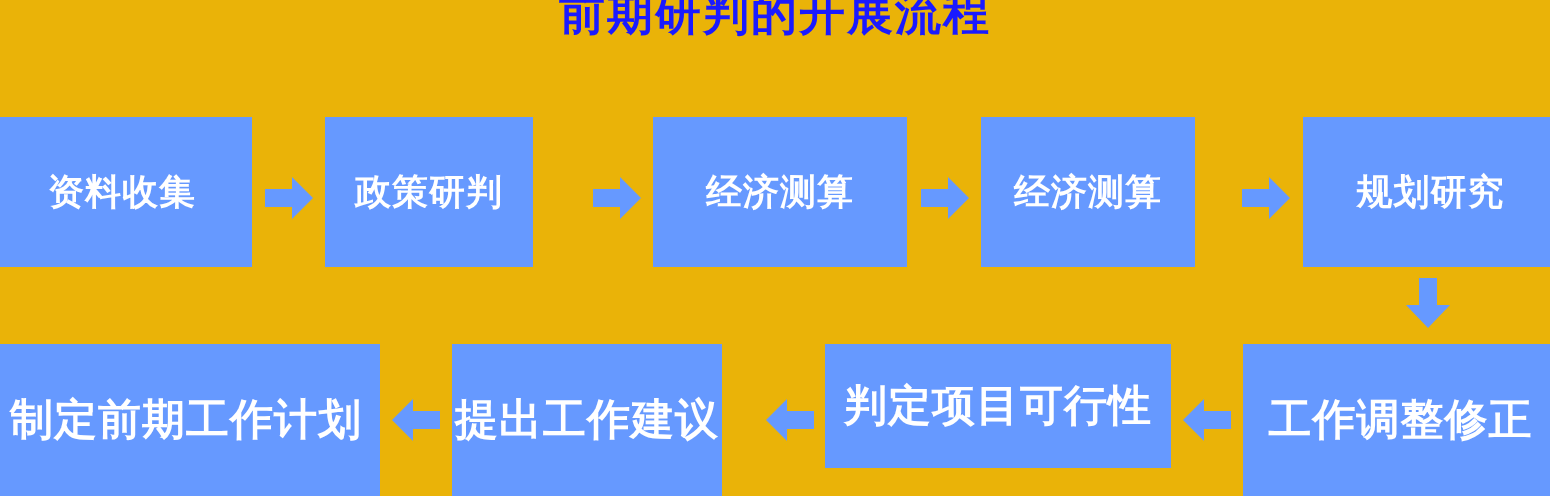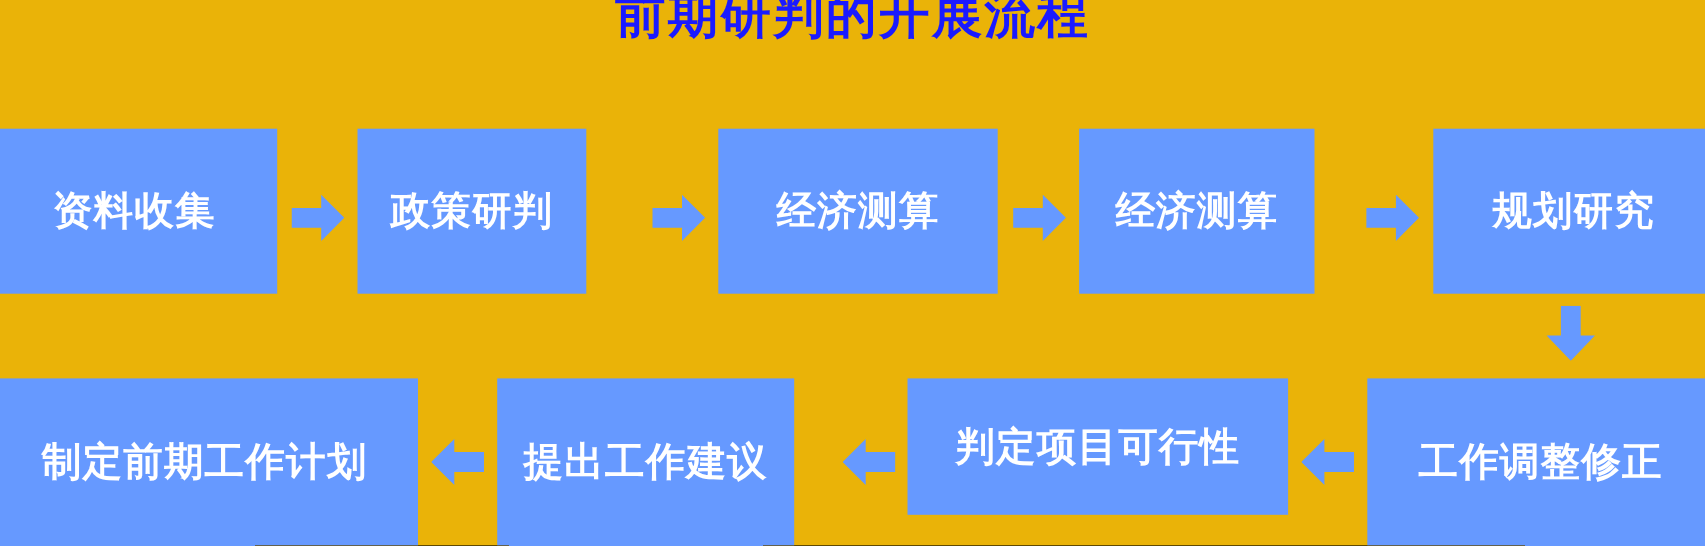--- a/index.html
+++ b/index.html
@@ -48,21 +48,21 @@
     box-sizing: border-box;
   }
   .box-label {
     color: #ffffff;
     font-weight: 900;
     font-size: 36px;
     letter-spacing: 1px;
     white-space: nowrap;
     font-family: "DejaVu Sans", "Liberation Sans", sans-serif;
   }
-  .row2 .box-label { font-size: 36px; }
+  .row2 .box-label { font-size: 43px; }
 
   
   .arrow {
     position: absolute;
   }
   .arrow svg { display: block; }
 </style>
 </head>
 <body>
 

